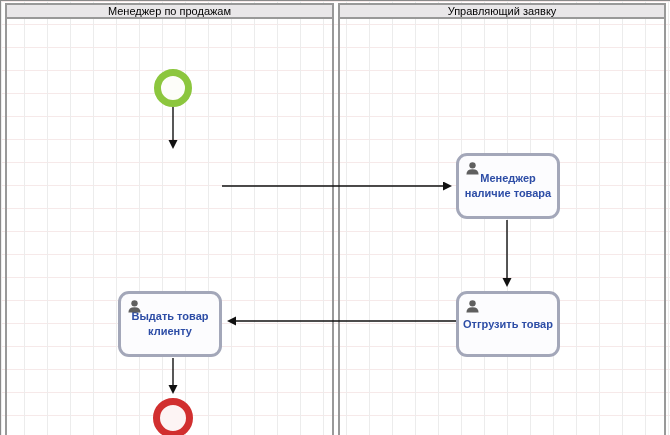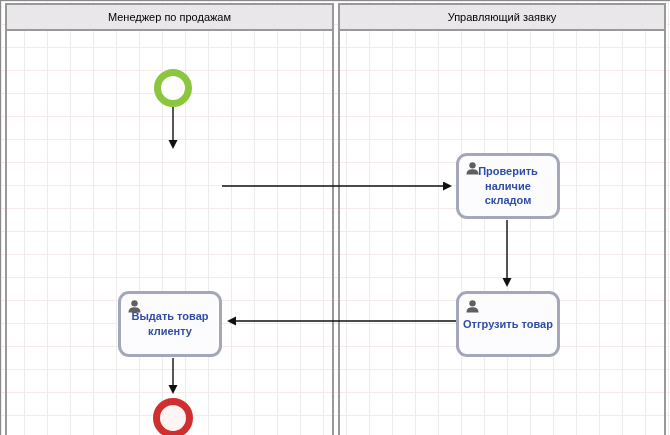--- a/index.html
+++ b/index.html
@@ -25,21 +25,21 @@
     top: 2px;
     bottom: -6px;
     border-left: 2px solid #999999;
     border-right: 2px solid #999999;
   }
   .lane-left  { left: 4px;   width: 329px; }
   .lane-right { left: 337px; width: 328px; }
   .lane-header {
     position: absolute;
     top: 0; left: -2px; right: -2px;
-    height: 28px;
+    height: 16px;
     background: #e9e7e9;
     border: 2px solid #999999;
     display: flex;
     align-items: center;
     justify-content: center;
     font-size: 11px;
     color: #000000;
   }
   .task {
     position: absolute;
@@ -135,21 +135,21 @@
   <div class="event event-start"></div>
 
 
   <div class="task task-2">
     <span class="person-icon">
       <svg viewBox="0 0 16 16" width="15" height="15" xmlns="http://www.w3.org/2000/svg">
         <circle cx="8" cy="4.6" r="3.4" fill="#5f5f5f"></circle>
         <path d="M1.5,14.5 Q1.5,8.8 8,8.8 Q14.5,8.8 14.5,14.5 Z" fill="#5f5f5f"></path>
       </svg>
     </span>
-    <span>Проверить наличие складом</span>
+    <span>Менеджер наличие товара</span>
   </div>
 
   <div class="task task-4">
     <span class="person-icon">
       <svg viewBox="0 0 16 16" width="15" height="15" xmlns="http://www.w3.org/2000/svg">
         <circle cx="8" cy="4.6" r="3.4" fill="#5f5f5f"></circle>
         <path d="M1.5,14.5 Q1.5,8.8 8,8.8 Q14.5,8.8 14.5,14.5 Z" fill="#5f5f5f"></path>
       </svg>
     </span>
     <span>Выдать товар клиенту</span>

